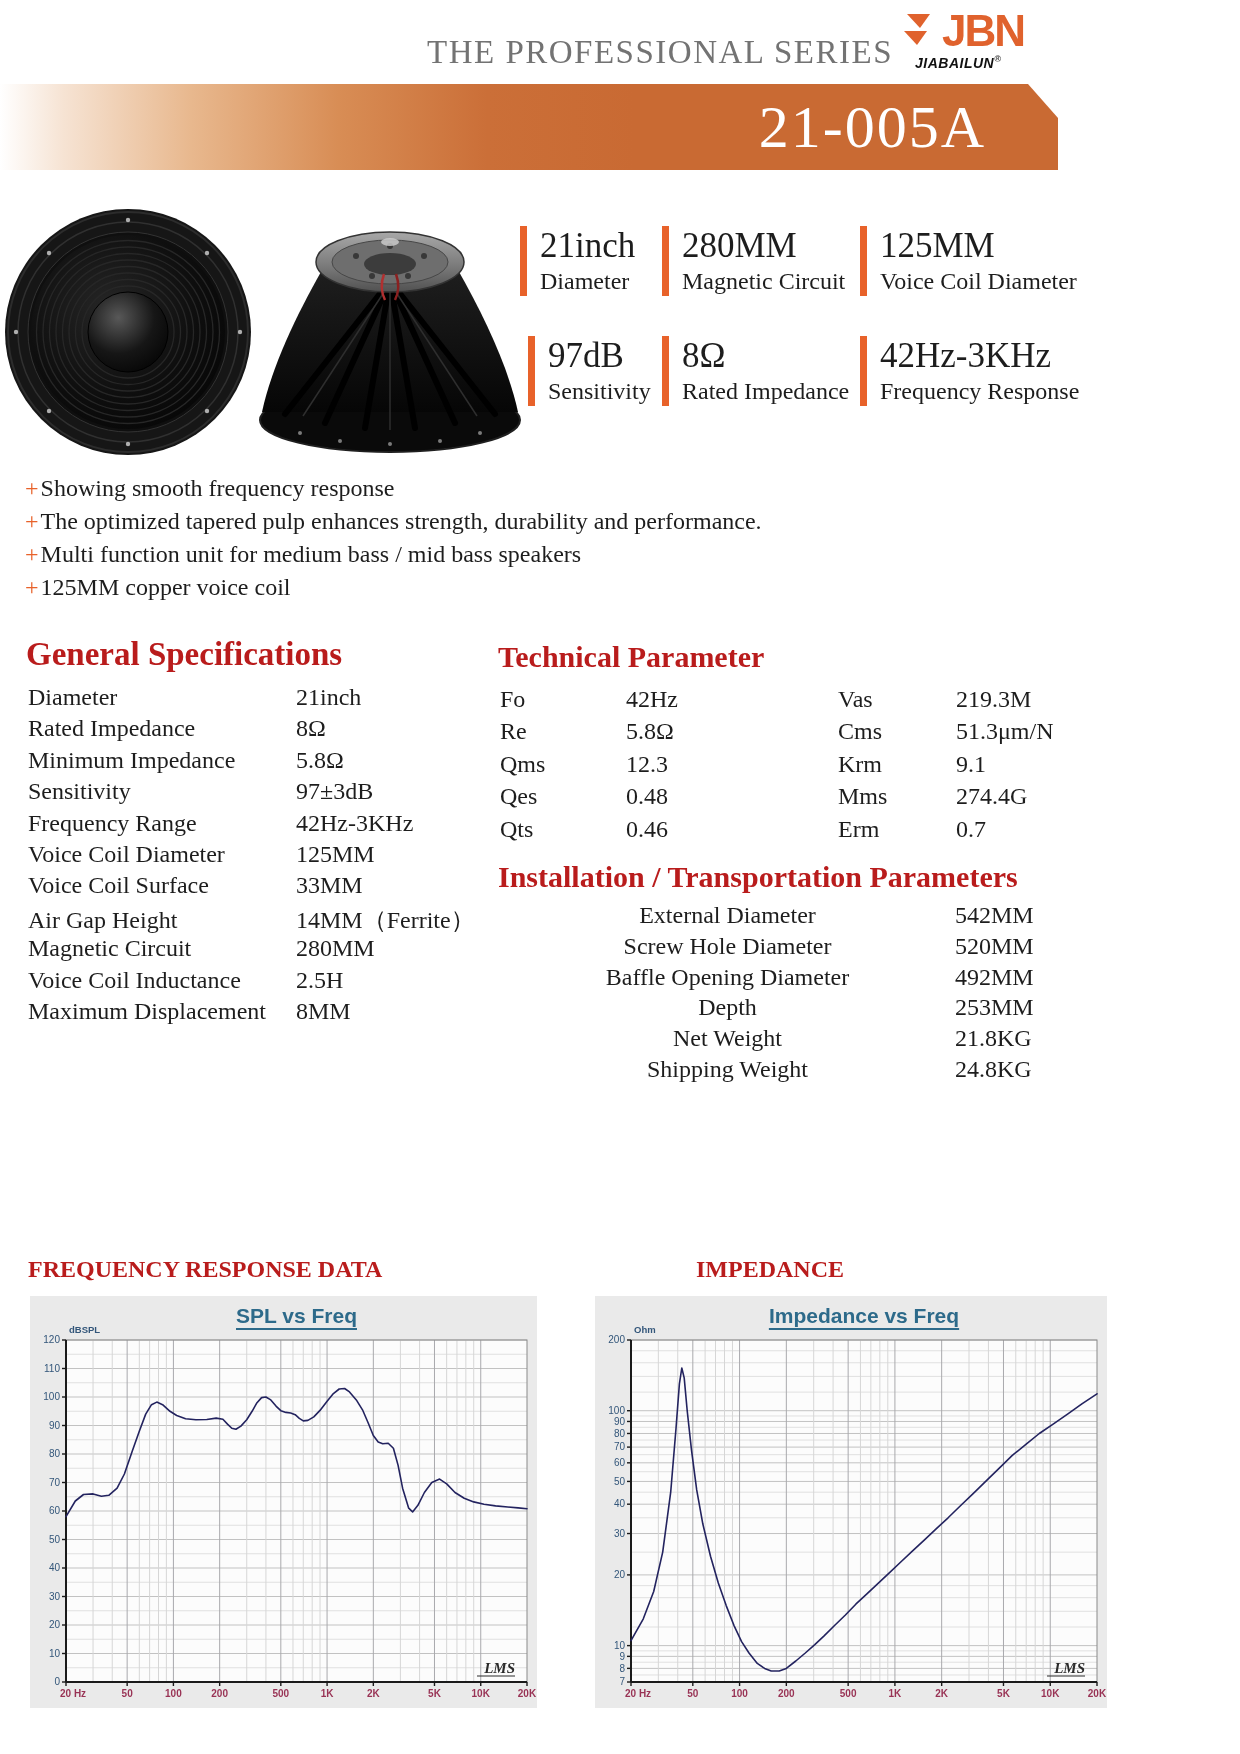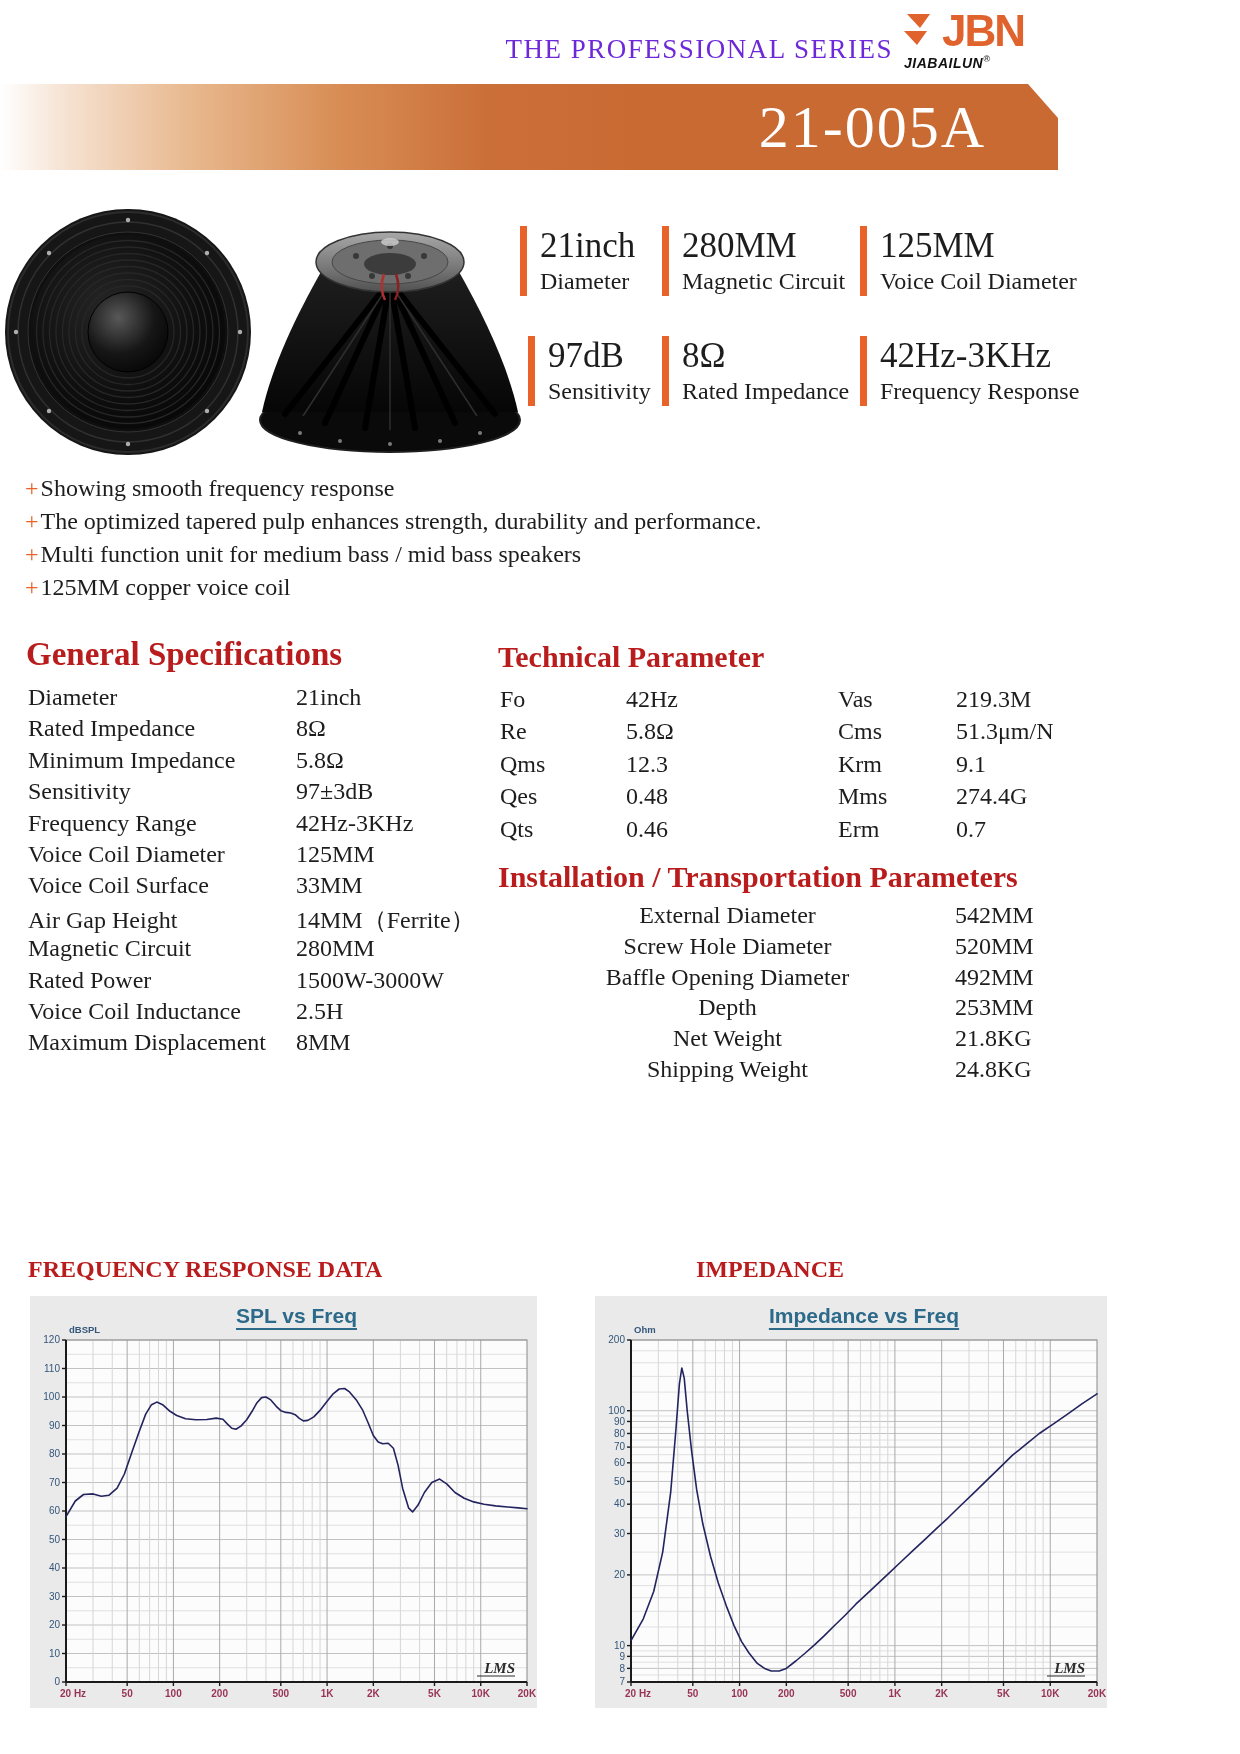--- a/index.html
+++ b/index.html
@@ -1,24 +1,24 @@
 <!DOCTYPE html>
 <html><head>
 <meta charset="utf-8">
 <style>
   html,body{margin:0;padding:0;background:#fff;}
   .page{position:relative;width:1240px;height:1754px;background:#fff;overflow:hidden;
         font-family:"Liberation Serif",serif;color:#1d1d1d;}
   .abs{position:absolute;}
   
-  .series-title{position:absolute;top:34px;right:347px;font-size:27px;letter-spacing:1.5px;color:#6d28d9;}
+  .series-title{position:absolute;top:34px;right:347px;font-size:33px;letter-spacing:1.5px;color:#737373;}
   .logo{position:absolute;left:903px;top:10px;width:150px;font-family:"Liberation Sans",sans-serif;}
   .logo-top{display:flex;align-items:flex-start;gap:9px;}
   .logo-jbn{font-size:44px;font-weight:bold;color:#e0622d;line-height:0.95;letter-spacing:-2px;}
-  .logo-sub{font-size:14px;font-weight:bold;font-style:italic;color:#111;margin-top:0;margin-left:1px;letter-spacing:0.5px;}
+  .logo-sub{font-size:14px;font-weight:bold;font-style:italic;color:#111;margin-top:0;margin-left:12px;letter-spacing:0.5px;}
   .logo-sub sup{font-size:9px;color:#444;}
   .banner{position:absolute;left:0;top:84px;width:1058px;height:86px;
           background:linear-gradient(90deg,#ffffff 0%,#f6e3d3 6%,#e8b88e 18%,#d88d55 32%,#cb6f38 46%,#c96a33 60%,#c96a33 100%);
           clip-path:polygon(0 0,calc(100% - 30px) 0,100% 34px,100% 100%,0 100%);}
   .model{position:absolute;right:72px;top:50%;transform:translateY(-50%);
          font-size:60px;color:#fff;letter-spacing:2px;}
   
   .callout{position:absolute;display:flex;}
   .callout .bar{width:7px;background:#e8622a;margin-right:13px;}
   .callout .txt{display:flex;flex-direction:column;justify-content:center;}
@@ -229,24 +229,20 @@
         <span class="sl">Voice Coil Surface</span>
         <span class="sv">33MM</span>
       </div>
     <div class="srow">
         <span class="sl">Air Gap Height</span>
         <span class="sv">14MM（Ferrite）</span>
       </div>
     <div class="srow">
         <span class="sl">Magnetic Circuit</span>
         <span class="sv">280MM</span>
-      </div>
-    <div class="srow">
-        <span class="sl">Rated Power</span>
-        <span class="sv">1500W-3000W</span>
       </div>
     <div class="srow">
         <span class="sl">Voice Coil Inductance</span>
         <span class="sv">2.5H</span>
       </div>
     <div class="srow">
         <span class="sl">Maximum Displacement</span>
         <span class="sv">8MM</span>
       </div>
   </div>

